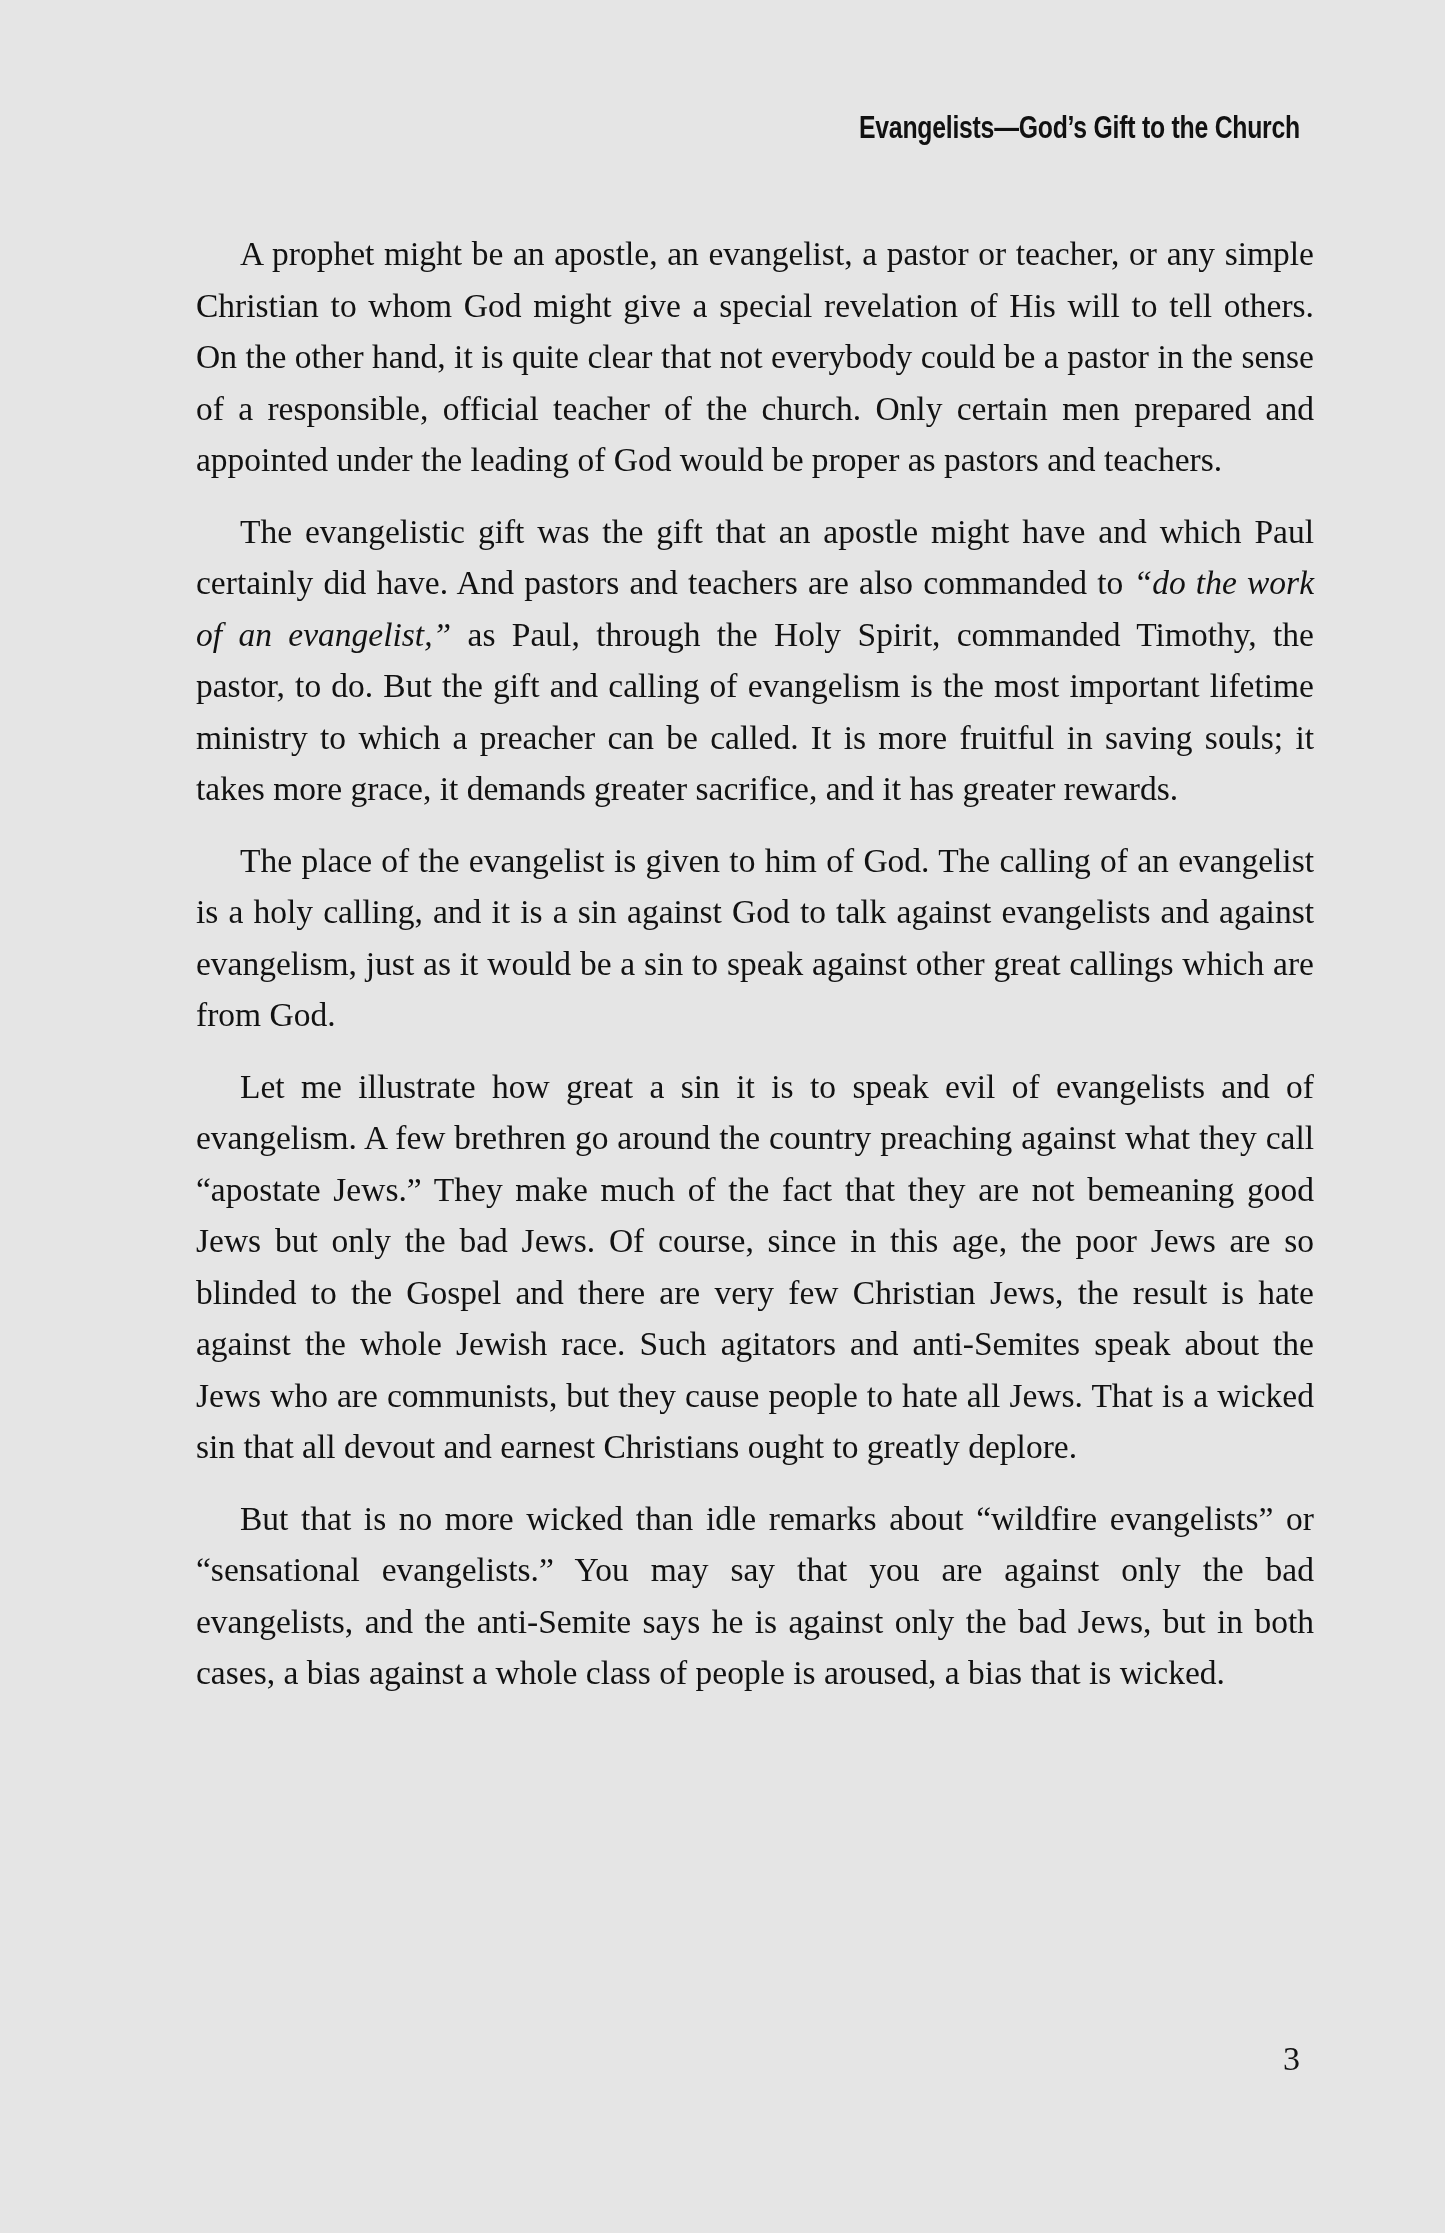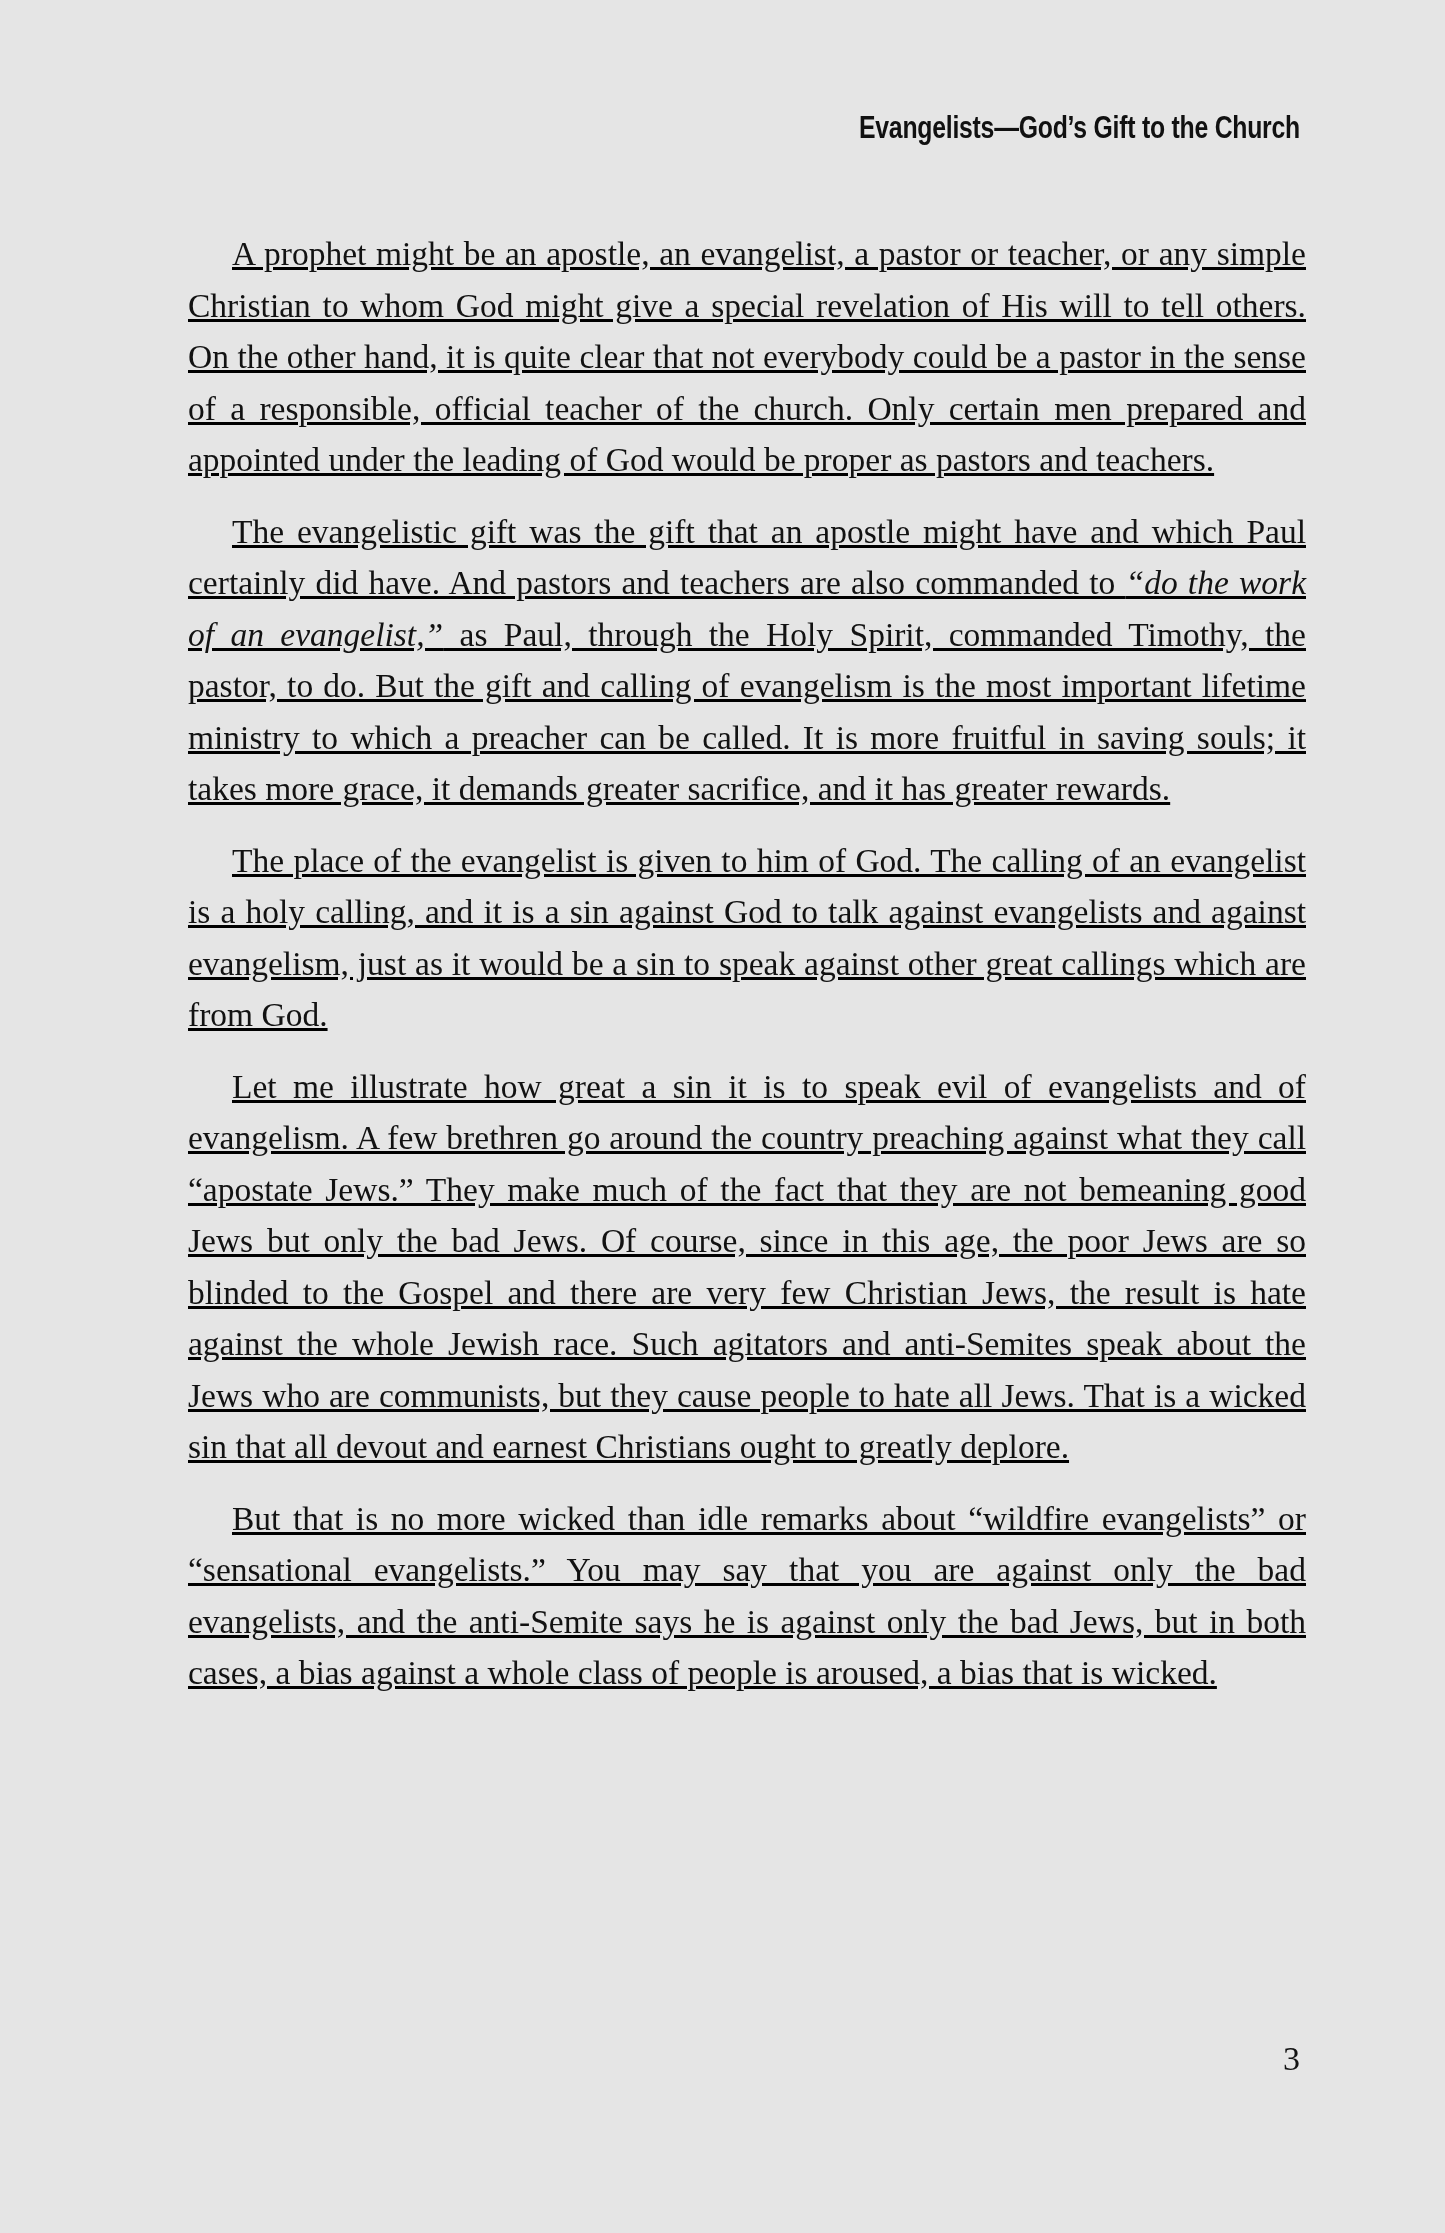--- a/index.html
+++ b/index.html
@@ -26,23 +26,22 @@
     font-size: 31px;
     letter-spacing: -0.3px;
     transform: scaleX(0.80);
     transform-origin: right center;
     color: #111111;
     white-space: nowrap;
   }
   .body-column {
     position: absolute;
     top: 228px;
-    left: 188px;
+    left: 196px;
     width: 1118px;
-    text-decoration: underline;
   }
   p.para {
     margin: 0 0 20px 0;
     font-family: "Liberation Serif", "DejaVu Serif", serif;
     font-size: 33.5px;
     line-height: 51.5px;
     text-align: justify;
     text-justify: inter-word;
     text-indent: 44px;
     color: #121212;

